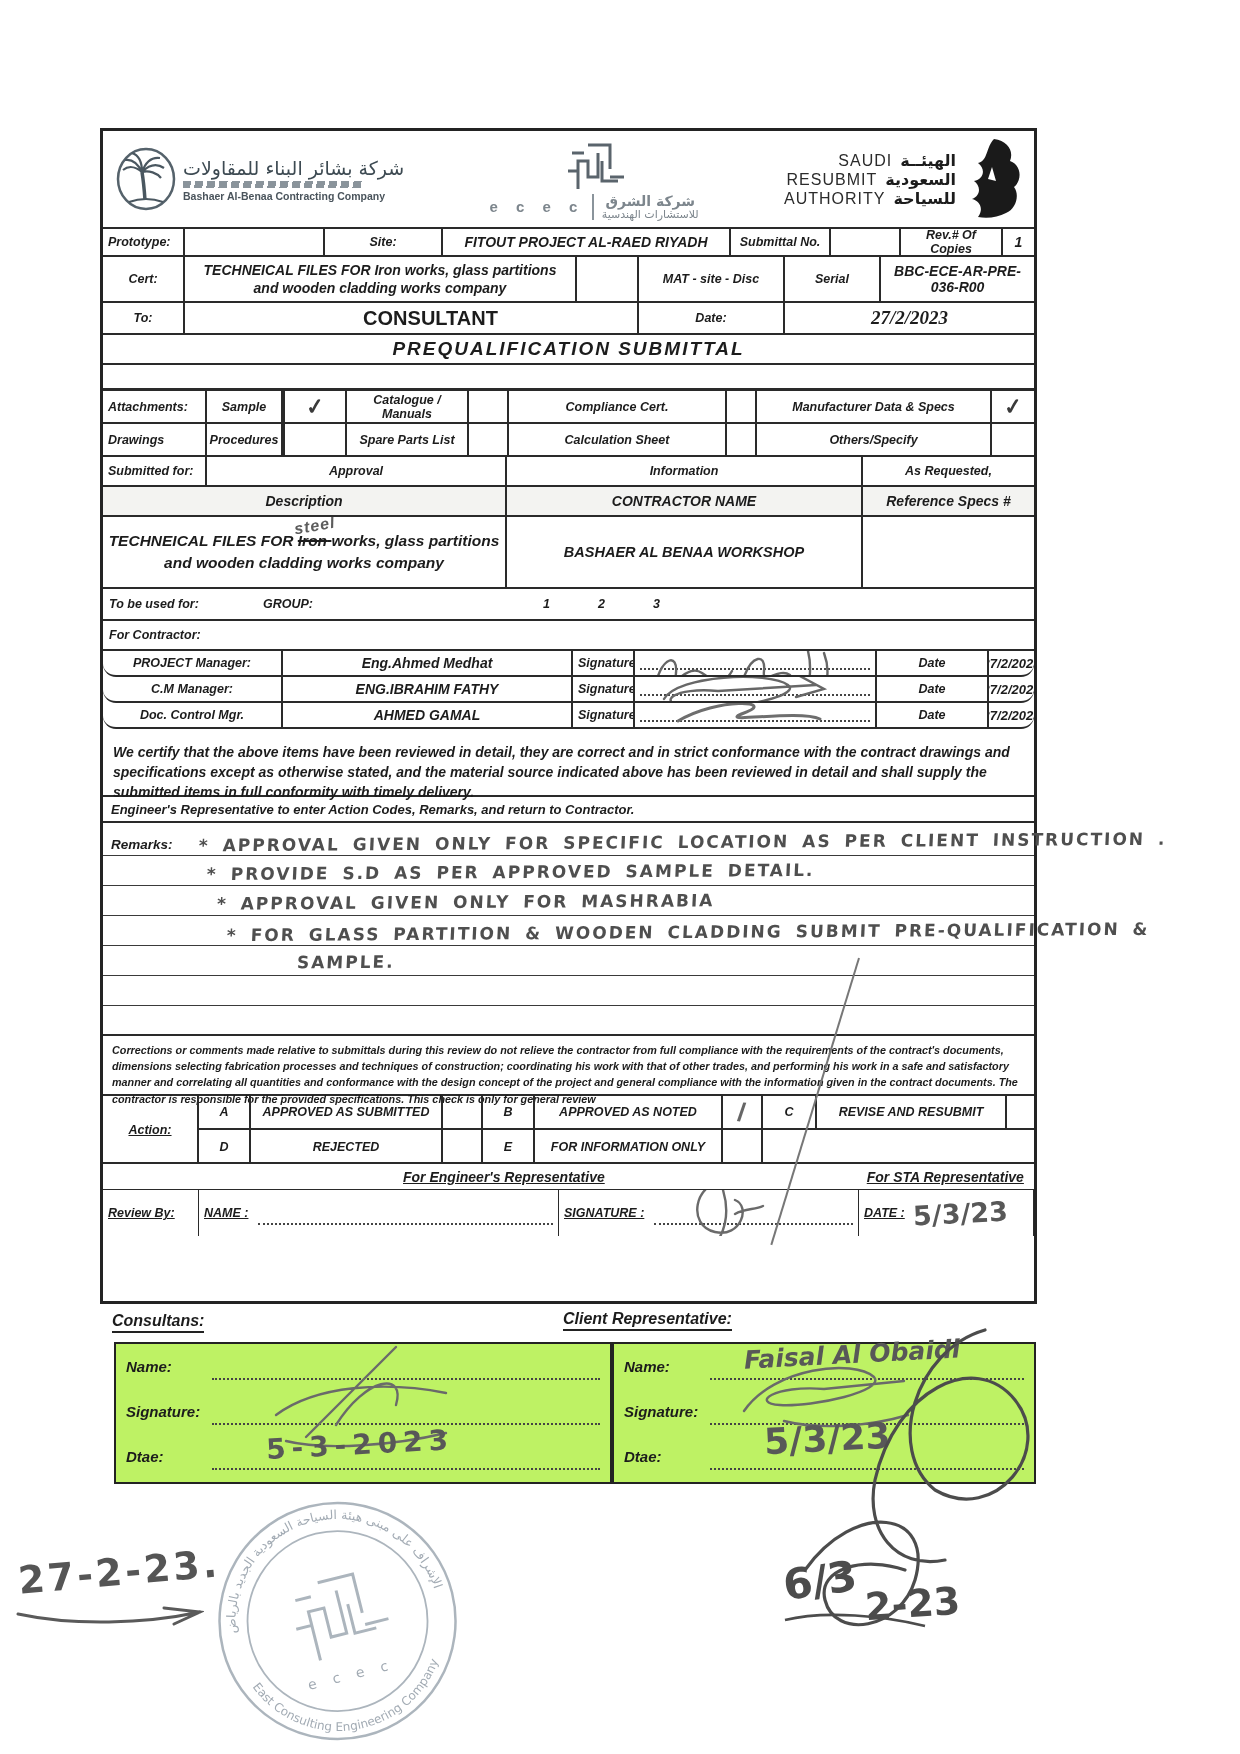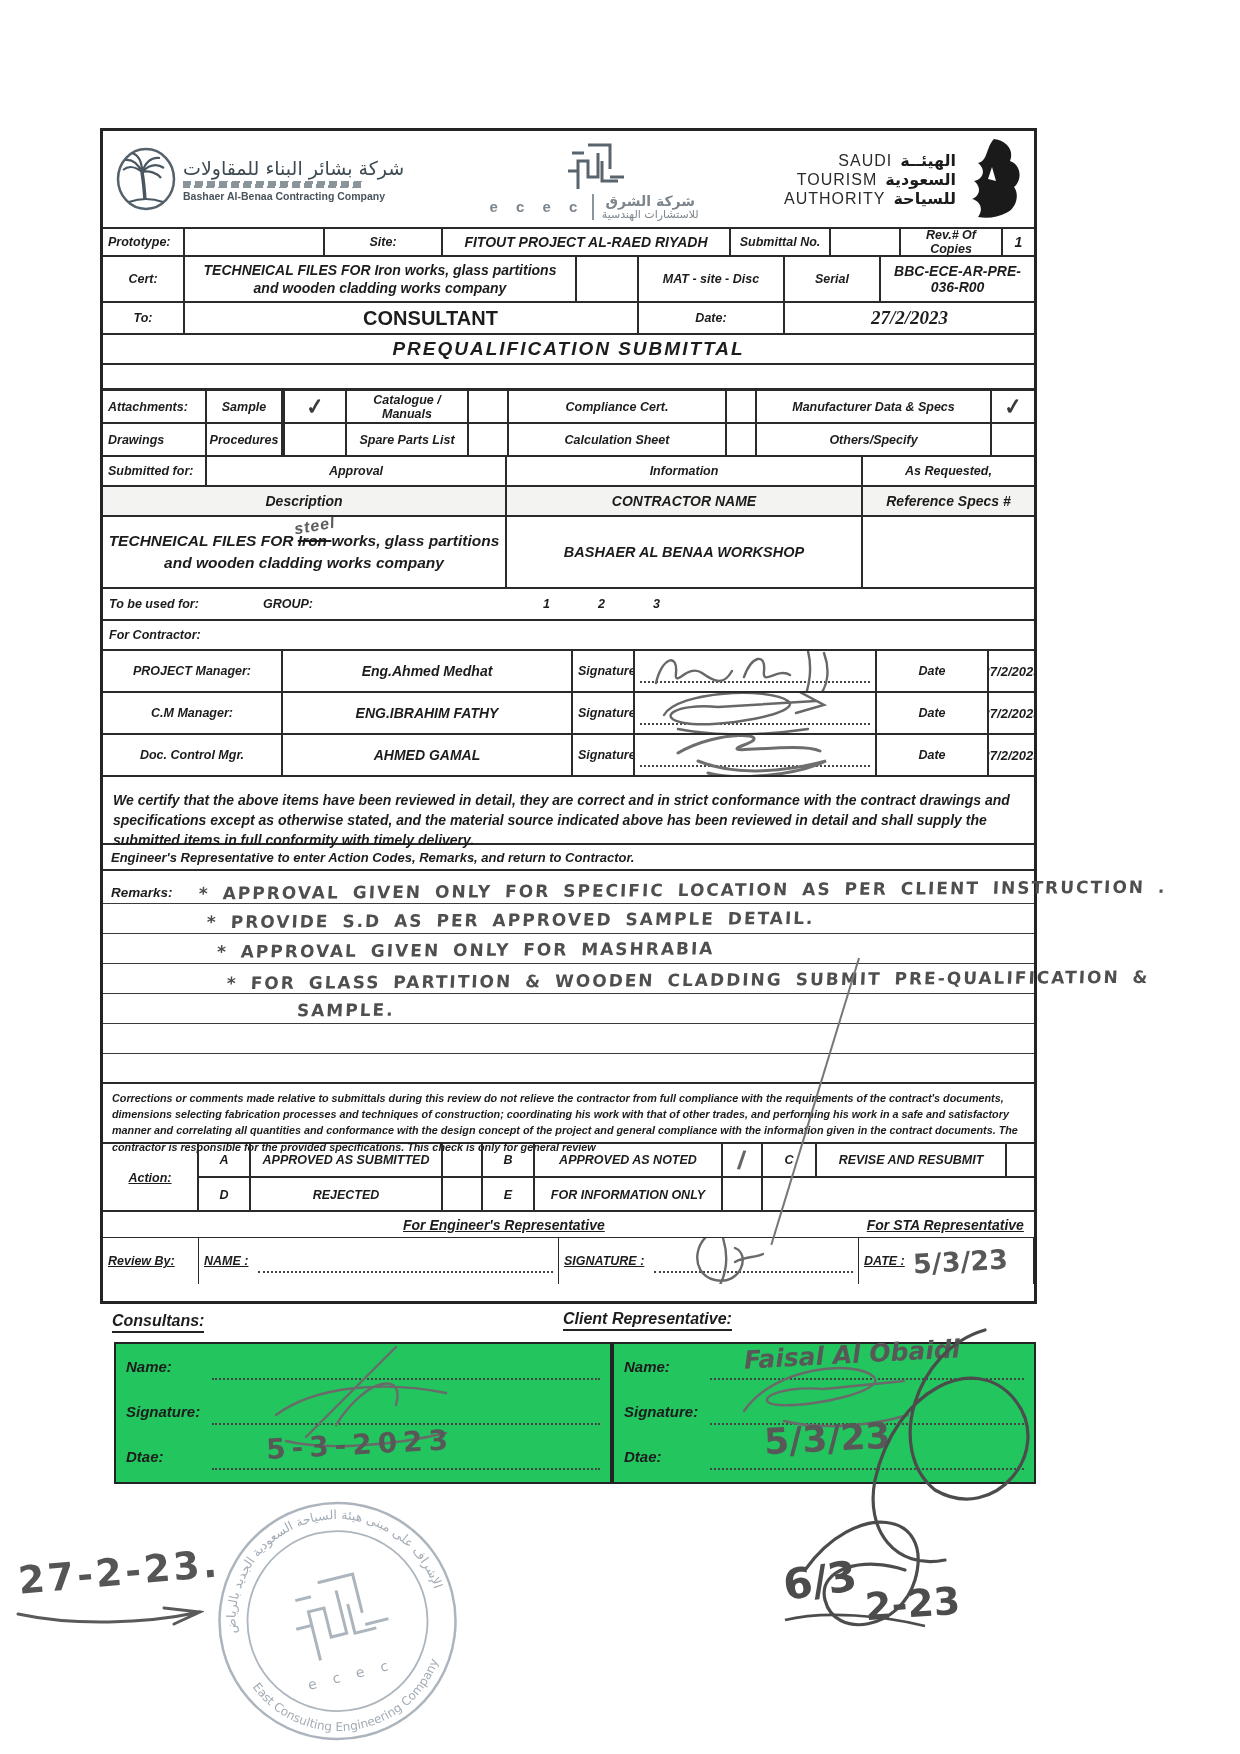--- a/index.html
+++ b/index.html
@@ -49,21 +49,21 @@
   .srow { grid-template-columns: 104px 300px 356px 1fr; height: 30px; }
   .drow { grid-template-columns: 404px 356px 1fr; }
   .desc-hdr { height: 30px; background: #f3f3f1; }
   .desc-body { height: 72px; }
   .desc-text { font-size: 15.5px; text-align: center; line-height: 1.45; width: 100%; }
   .struck { text-decoration: line-through; text-decoration-thickness: 2px; position: relative; }
   .hand-above { position: absolute; left: -4px; top: -18px; font-size: 16px; color: #5c5c5c;
     transform: rotate(-10deg); font-weight: bold; font-style: italic; letter-spacing: 1px;}
   .turow { height: 32px; display: flex; align-items: center; border-bottom: 2px solid #2a2a2a; }
   .fcrow { height: 30px; display: flex; align-items: center; padding: 0 6px; border-bottom: 2px solid #2a2a2a; }
-  .mrow { grid-template-columns: 180px 290px 62px 242px 112px 1fr; height: 42px; }
+  .mrow { grid-template-columns: 180px 290px 62px 242px 112px 1fr; height: 26px; border-radius: 21px; }
   .sig-wrap { position: relative; width: 100%; height: 100%; display: flex; align-items: center; }
   .dotline { border-bottom: 2px dotted #444; flex: 1; height: 60%; }
   .sig-svg { position: absolute; left: 8px; top: -8px; overflow: visible; }
   .cert { padding: 14px 10px; font-size: 14px; line-height: 1.42; border-bottom: 2px solid #2a2a2a; height: 68px; }
   .engnote { height: 26px; display: flex; align-items: center; padding: 0 8px; font-size: 13px; border-bottom: 2px solid #2a2a2a; }
   
   .rline { height: 30px; border-bottom: 1.5px solid #3a3a3a; display: flex; align-items: flex-end; padding: 0 8px 3px 8px; position: relative; }
   .rline.first { height: 33px; }
   .hw { font-family: "DejaVu Sans", sans-serif; color: #4f4f4f; font-weight: 600;
     letter-spacing: 2px; word-spacing: 5px; transform: skewX(-3deg) rotate(-0.4deg); font-size: 17px; white-space: nowrap; }
@@ -77,21 +77,21 @@
   .underl { text-decoration: underline; }
   .amark { font-size: 26px; color: #666; transform: rotate(8deg); font-weight: bold; }
   
   .rev-hdrs { height: 26px; display: flex; align-items: center; border-bottom: 1.5px solid #2a2a2a; }
   .rev-row { display: grid; grid-template-columns: 96px 360px 300px 1fr; height: 46px; }
   .rev-row .cell { border-right: 1.5px solid #2a2a2a; }
   .hw-big { font-family: "DejaVu Sans", sans-serif; color: #585858; font-weight: 600; transform: rotate(-3deg); }
   
   .foot-heading { position: absolute; font-size: 16px; font-weight: bold; font-style: italic;
     border-bottom: 2.5px solid #222; padding-bottom: 1px; }
-  .fbox { position: absolute; top: 1342px; height: 142px; border: 2.5px solid #232323; background: #22c55e; }
+  .fbox { position: absolute; top: 1342px; height: 142px; border: 2.5px solid #232323; background: #bef264; }
   .fbox .frow { display: flex; align-items: center; height: 45px; padding: 0 10px; position: relative; }
   .fbox .flabel { width: 86px; font-size: 15px; font-weight: bold; font-style: italic; }
   .stamp { position: absolute; left: 212px; top: 1495px; transform: rotate(-14deg); opacity: 0.8; }
   .ann { position: absolute; font-family: "DejaVu Sans", sans-serif; color: #555; font-weight: 600; }
   .diag { position: absolute; width: 0; border-left: 2px solid #777; transform-origin: top center; }
 </style>
 </head>
 <body>
 
 <div class="frame">
@@ -125,21 +125,21 @@
         </div>
       </div>
     </div>
     <div class="logoR">
       <div class="lines">
         <div class="ln">
             <span class="en">SAUDI</span>
             <span class="ar">الهيئــة</span>
           </div>
         <div class="ln">
-            <span class="en">TOURISM</span>
+            <span class="en">RESUBMIT</span>
             <span class="ar">السعودية</span>
           </div>
         <div class="ln">
             <span class="en">AUTHORITY</span>
             <span class="ar">للسياحة</span>
           </div>
       </div>
       <svg width="58" height="84" viewBox="0 0 58 84">
         <path d="M30 2 C44 4 50 14 46 24 C58 28 58 44 50 50 C56 58 52 72 42 76 C34 80 24 82 14 80 C20 72 16 64 8 62 C18 58 16 48 10 44 C20 42 22 32 14 26 C24 24 22 10 30 2 Z M28 30 L24 42 L32 44 Z" fill="#1a1a1a"></path>
       </svg>

